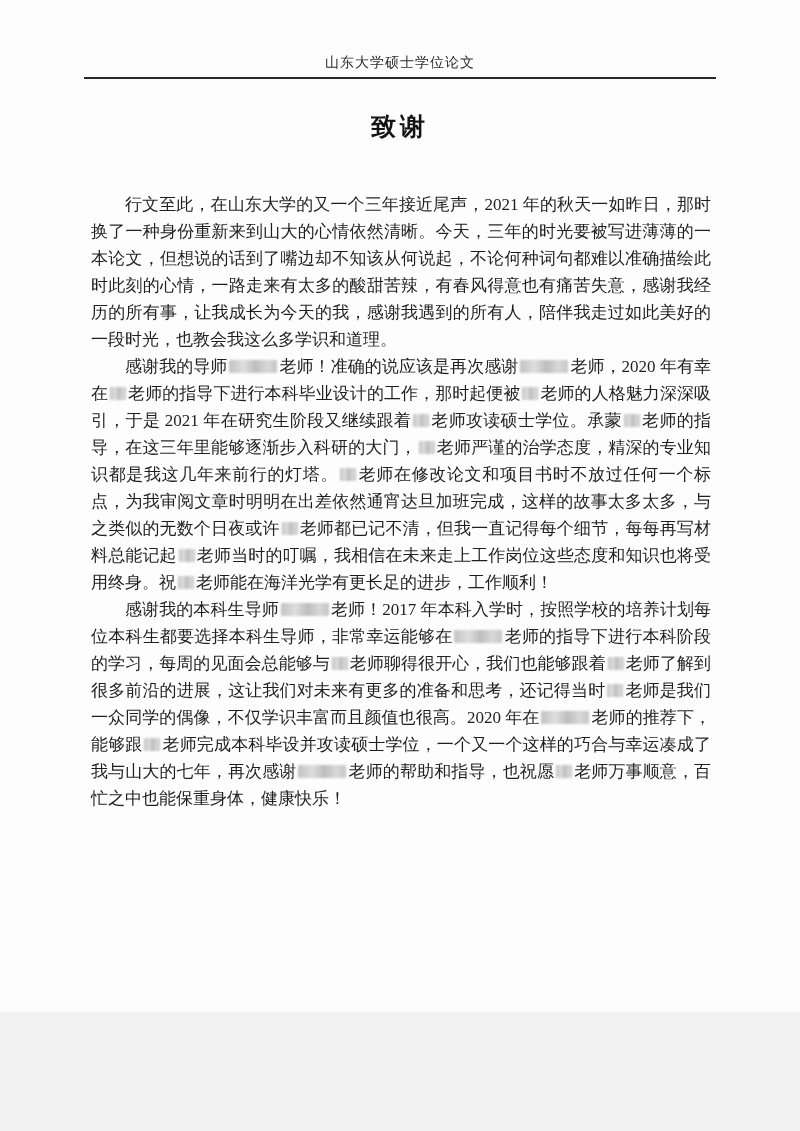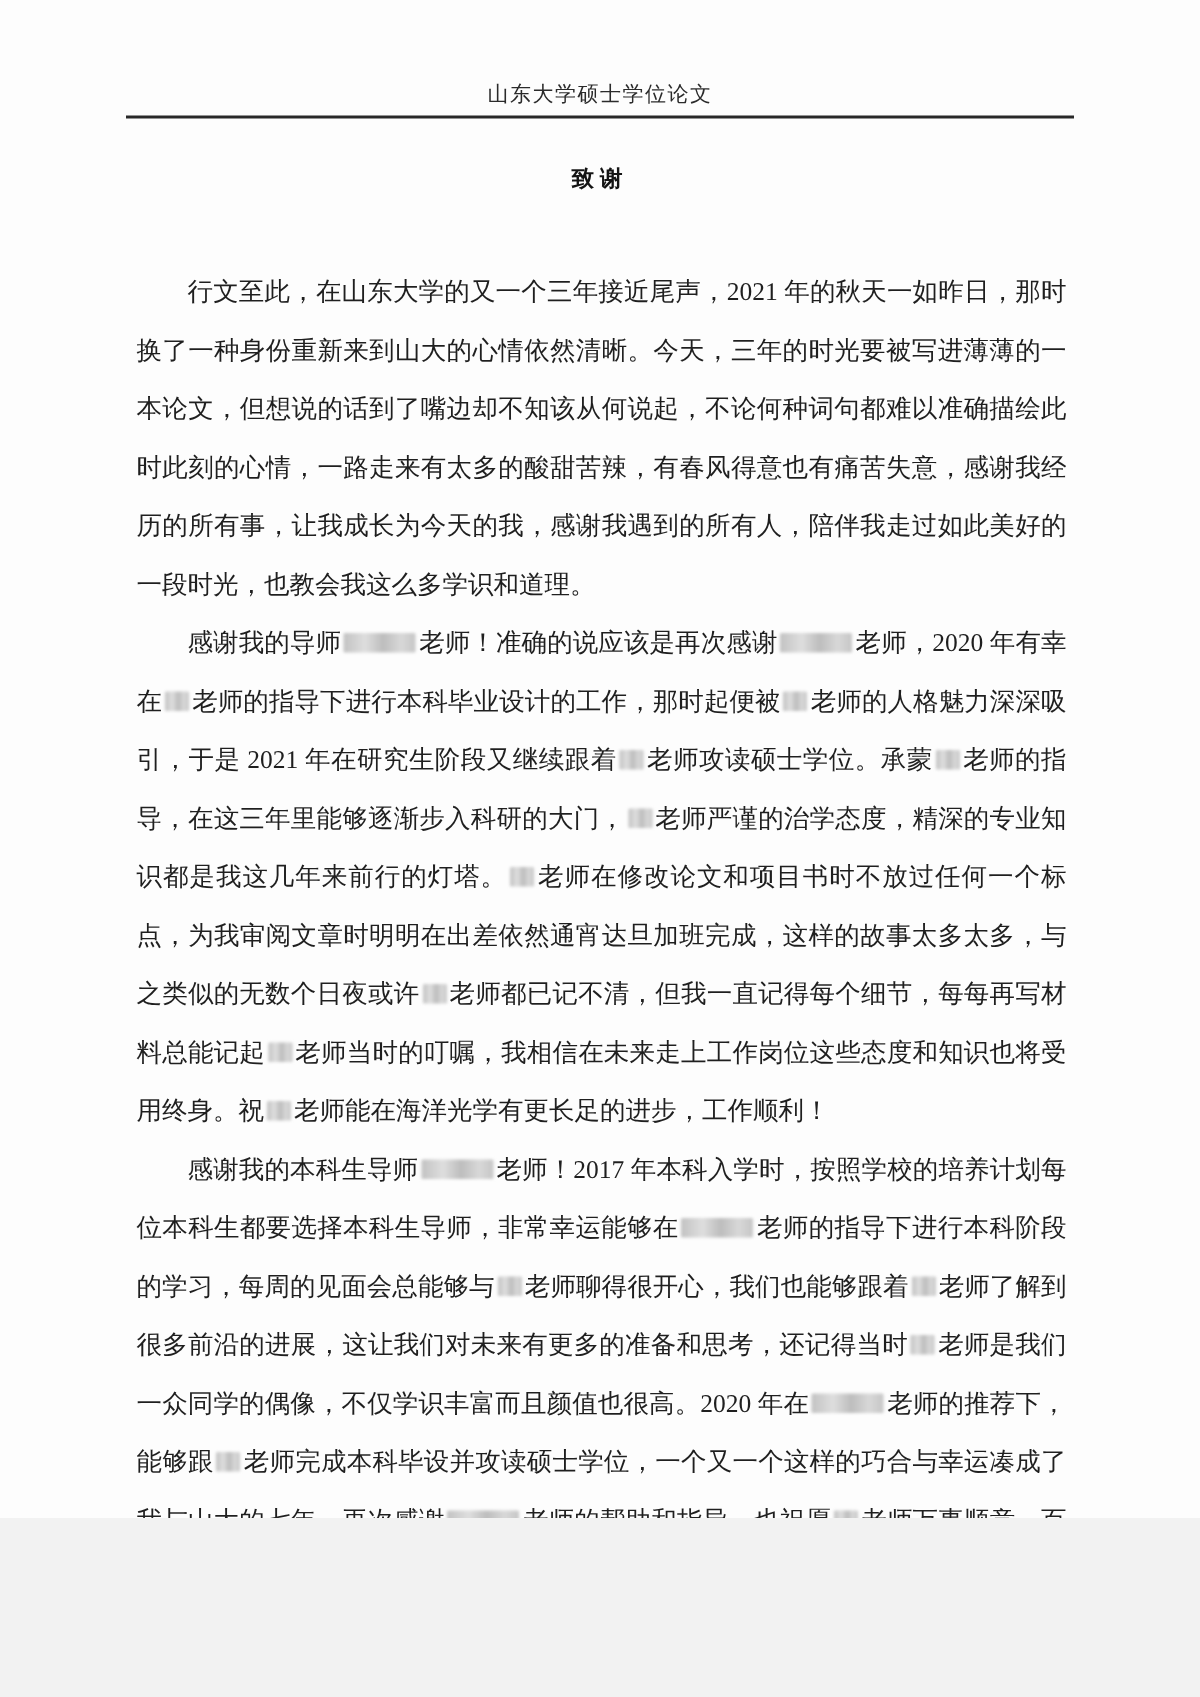--- a/index.html
+++ b/index.html
@@ -28,31 +28,31 @@
     top: 77px; left: 84px;
     width: 632px; height: 0;
     border-top: 2px solid #282828;
   }
   .doc-title {
     position: absolute;
     top: 110px; left: 0; right: 0;
     margin: 0;
     text-align: center;
     font-family: "Liberation Sans", "DejaVu Sans", sans-serif;
-    font-size: 15px;
+    font-size: 25px;
     font-weight: 700;
     letter-spacing: 4px;
     color: #141414;
   }
   .body-text {
     position: absolute;
-    top: 175px; left: 91px;
+    top: 191px; left: 91px;
     width: 620px;
     font-size: 17px;
-    line-height: 39px;
+    line-height: 27px;
     text-align: justify;
     text-justify: inter-ideograph;
     color: #1f1f1f;
   }
   .body-text p {
     margin: 0;
     text-indent: 2em;
   }
   .redact {
     display: inline-block;

